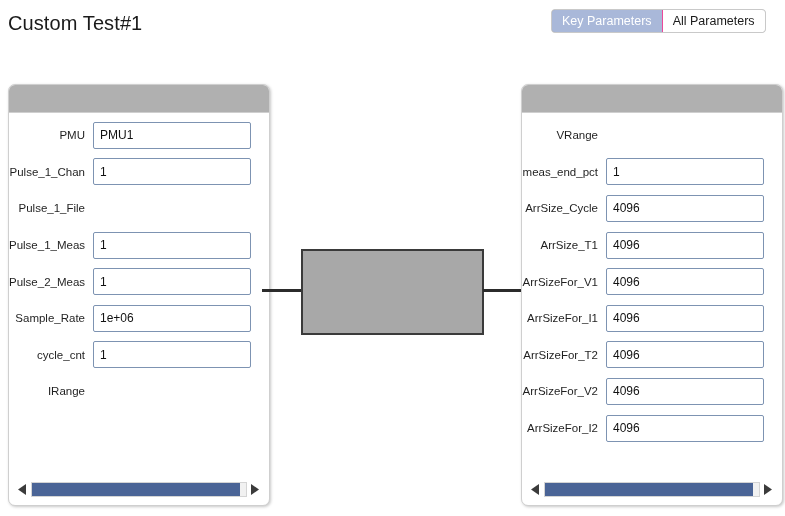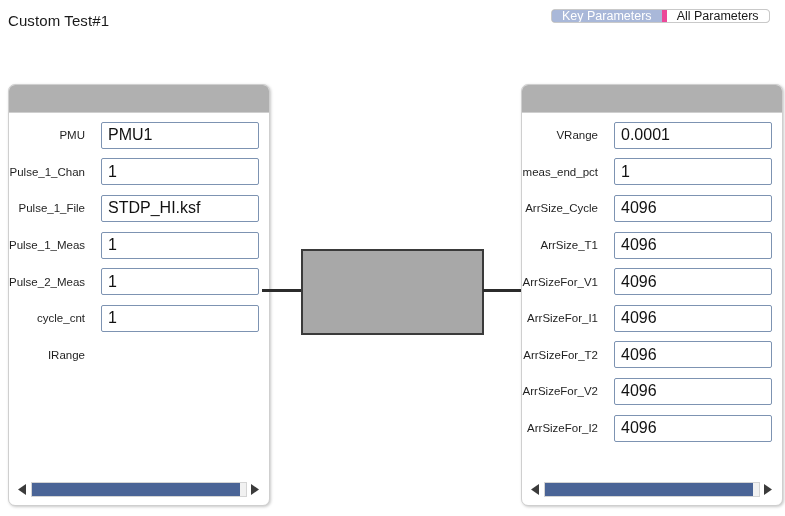--- a/index.html
+++ b/index.html
@@ -18,32 +18,32 @@
     width: 785px;
     height: 516px;
     background: #ffffff;
   }
 
   
   #page-title {
     position: absolute;
     left: 8px;
     top: 12px;
-    font-size: 15px;
+    font-size: 20px;
     color: #1a1a1a;
     letter-spacing: 0.1px;
     white-space: nowrap;
   }
 
   #toggle-group {
     position: absolute;
     left: 551px;
     top: 9px;
     display: flex;
-    height: 14px;
+    height: 24px;
     border-radius: 4px;
     overflow: hidden;
     border: 1px solid #c9c9c9;
     background: #a3a3a3;
     box-shadow: 0 0 0 1px rgba(255,255,255,0) ;
   }
   .toggle-btn {
     display: flex;
     align-items: center;
     justify-content: center;
@@ -55,21 +55,21 @@
     border: none;
     cursor: pointer;
     white-space: nowrap;
     font-family: "Liberation Sans", sans-serif;
   }
   .toggle-btn.active {
     background: #a9b8d9;
     color: #ffffff;
   }
   .toggle-btn + .toggle-btn {
-    border-left: 5px solid #ec4899;
+    border-left: 1px solid #ec4899;
   }
 
   
   .panel {
     position: absolute;
     top: 84px;
     width: 262px;
     height: 422px;
     background: #ffffff;
     border: 1px solid #cfcfcf;
@@ -90,38 +90,37 @@
     position: relative;
     height: 373px;
     background: #ffffff;
     padding-top: 4px;
   }
 
   .field-row {
     display: flex;
     align-items: center;
     height: 36.6px;
-    gap: 8px;
   }
   .field-label {
     width: 84px;
     text-align: right;
     padding-right: 8px;
     font-size: 11.5px;
     color: #1f1f1f;
     white-space: nowrap;
     overflow: hidden;
   }
   .field-input {
     width: 158px;
     height: 27px;
     border: 1px solid #7d93b2;
     border-radius: 2px;
     background: #ffffff;
-    font-size: 16px;
+    font-size: 12px;
     color: #111111;
     padding: 0 6px;
     font-family: "Liberation Sans", sans-serif;
     outline: none;
   }
 
   
   .hscrollbar {
     position: absolute;
     left: 7px;
@@ -203,29 +202,32 @@
         <div class="field-row">
           <div class="field-label">PMU</div>
           <input class="field-input" type="text" value="PMU1" style="">
         </div>
         <div class="field-row">
           <div class="field-label">Pulse_1_Chan</div>
           <input class="field-input" type="text" value="1" style="">
         </div>
         <div class="field-row">
           <div class="field-label">Pulse_1_File</div>
-          <input class="field-input" type="text" value="STDP_HI.ksf" style="">
         </div>
         <div class="field-row">
           <div class="field-label">Pulse_1_Meas</div>
           <input class="field-input" type="text" value="1" style="">
         </div>
         <div class="field-row">
           <div class="field-label">Pulse_2_Meas</div>
           <input class="field-input" type="text" value="1" style="">
+        </div>
+        <div class="field-row">
+          <div class="field-label">Sample_Rate</div>
+          <input class="field-input" type="text" value="1e+06" style="">
         </div>
         <div class="field-row">
           <div class="field-label">cycle_cnt</div>
           <input class="field-input" type="text" value="1" style="">
         </div>
         <div class="field-row">
           <div class="field-label">IRange</div>
         </div>
       </div>
     <div class="hscrollbar">
@@ -249,21 +251,20 @@
     <div class="lead" id="lead-left"></div>
     <div id="dut-box"></div>
     <div class="lead" id="lead-right"></div>
   </div>
 
   <div class="panel" id="panel-right">
     <div class="panel-header"></div>
     <div class="panel-body" id="right-fields">
         <div class="field-row">
           <div class="field-label">VRange</div>
-          <input class="field-input" type="text" value="0.0001" style="">
         </div>
         <div class="field-row">
           <div class="field-label">meas_end_pct</div>
           <input class="field-input" type="text" value="1" style="">
         </div>
         <div class="field-row">
           <div class="field-label">ArrSize_Cycle</div>
           <input class="field-input" type="text" value="4096" style="">
         </div>
         <div class="field-row">

